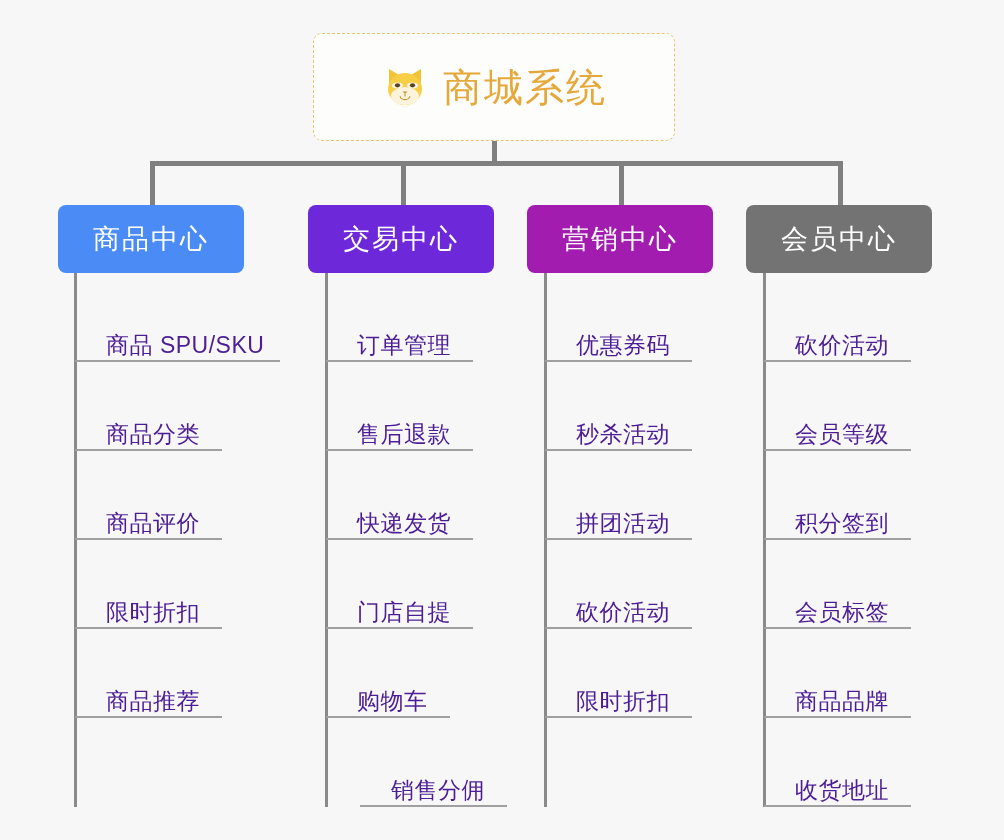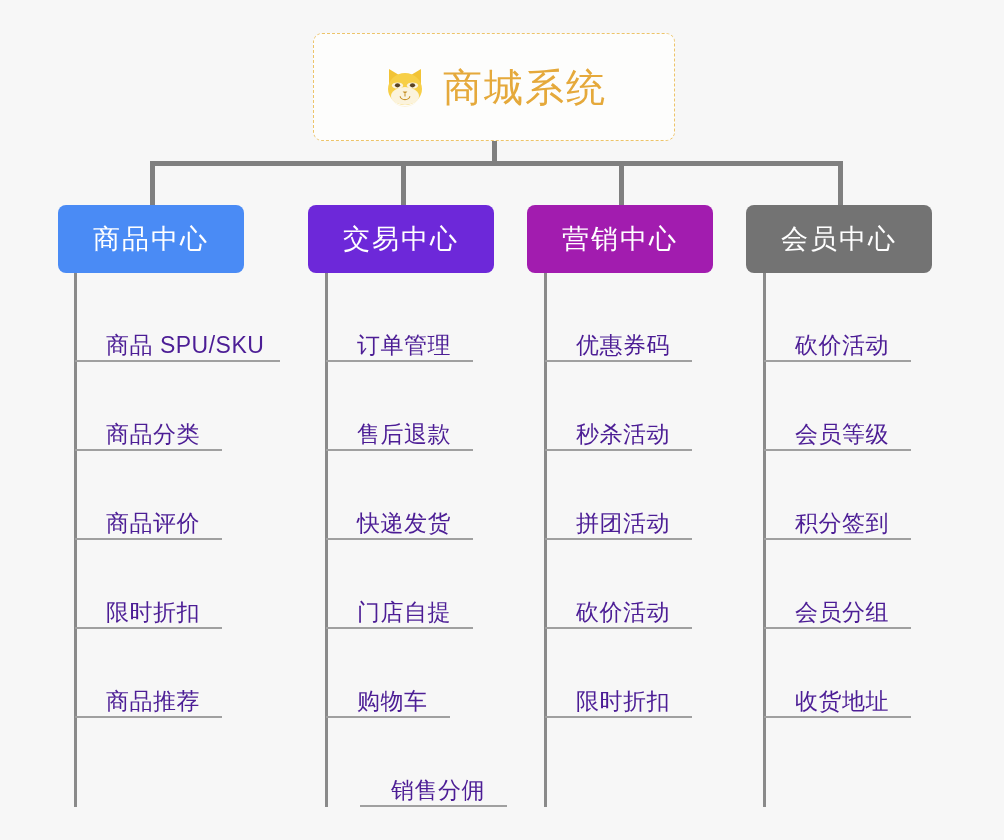--- a/index.html
+++ b/index.html
@@ -237,21 +237,24 @@
         <div class="leaf-item" style="width: 147px;">
           <span class="leaf-label">砍价活动</span>
         </div>
         <div class="leaf-item" style="width: 147px;">
           <span class="leaf-label">会员等级</span>
         </div>
         <div class="leaf-item" style="width: 147px;">
           <span class="leaf-label">积分签到</span>
         </div>
         <div class="leaf-item" style="width: 147px;">
-          <span class="leaf-label">会员分组</span>
+          <span class="leaf-label">会员标签</span>
+        </div>
+        <div class="leaf-item" style="width: 147px;">
+          <span class="leaf-label">商品品牌</span>
         </div>
         <div class="leaf-item" style="width: 147px;">
           <span class="leaf-label">收货地址</span>
         </div>
       </div>
     </div>
 
 </div>
 
 </body></html>

